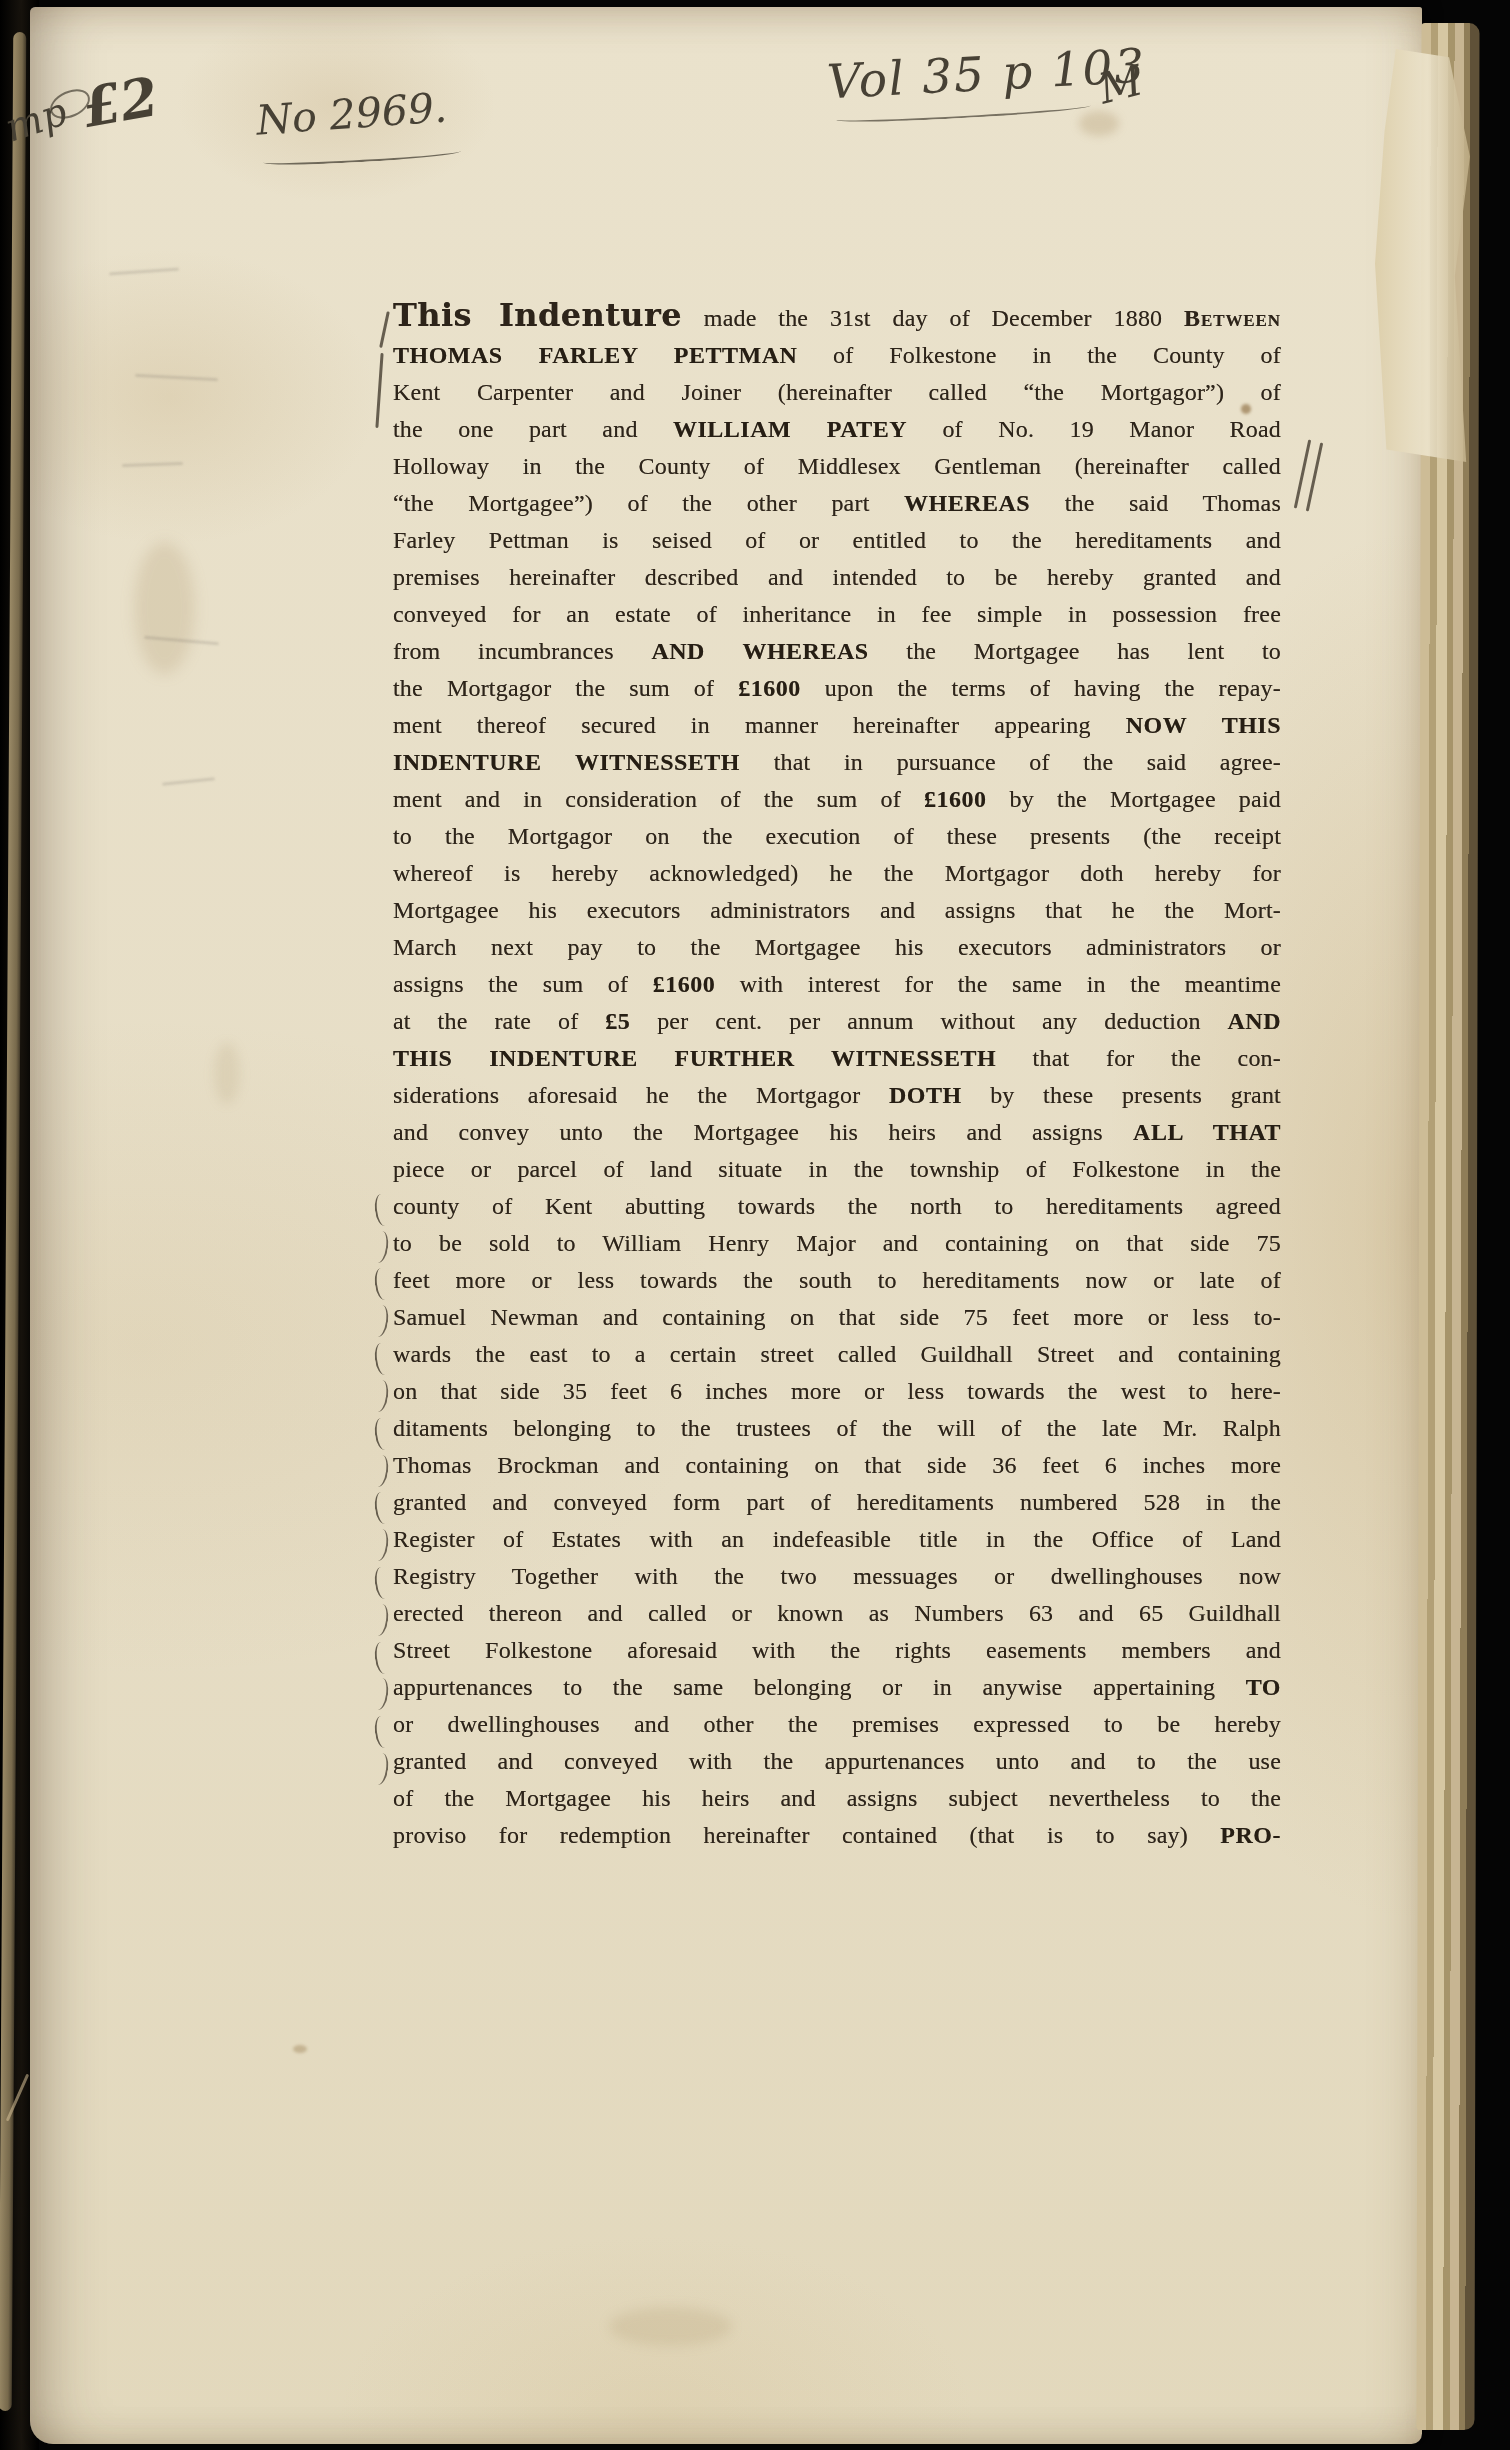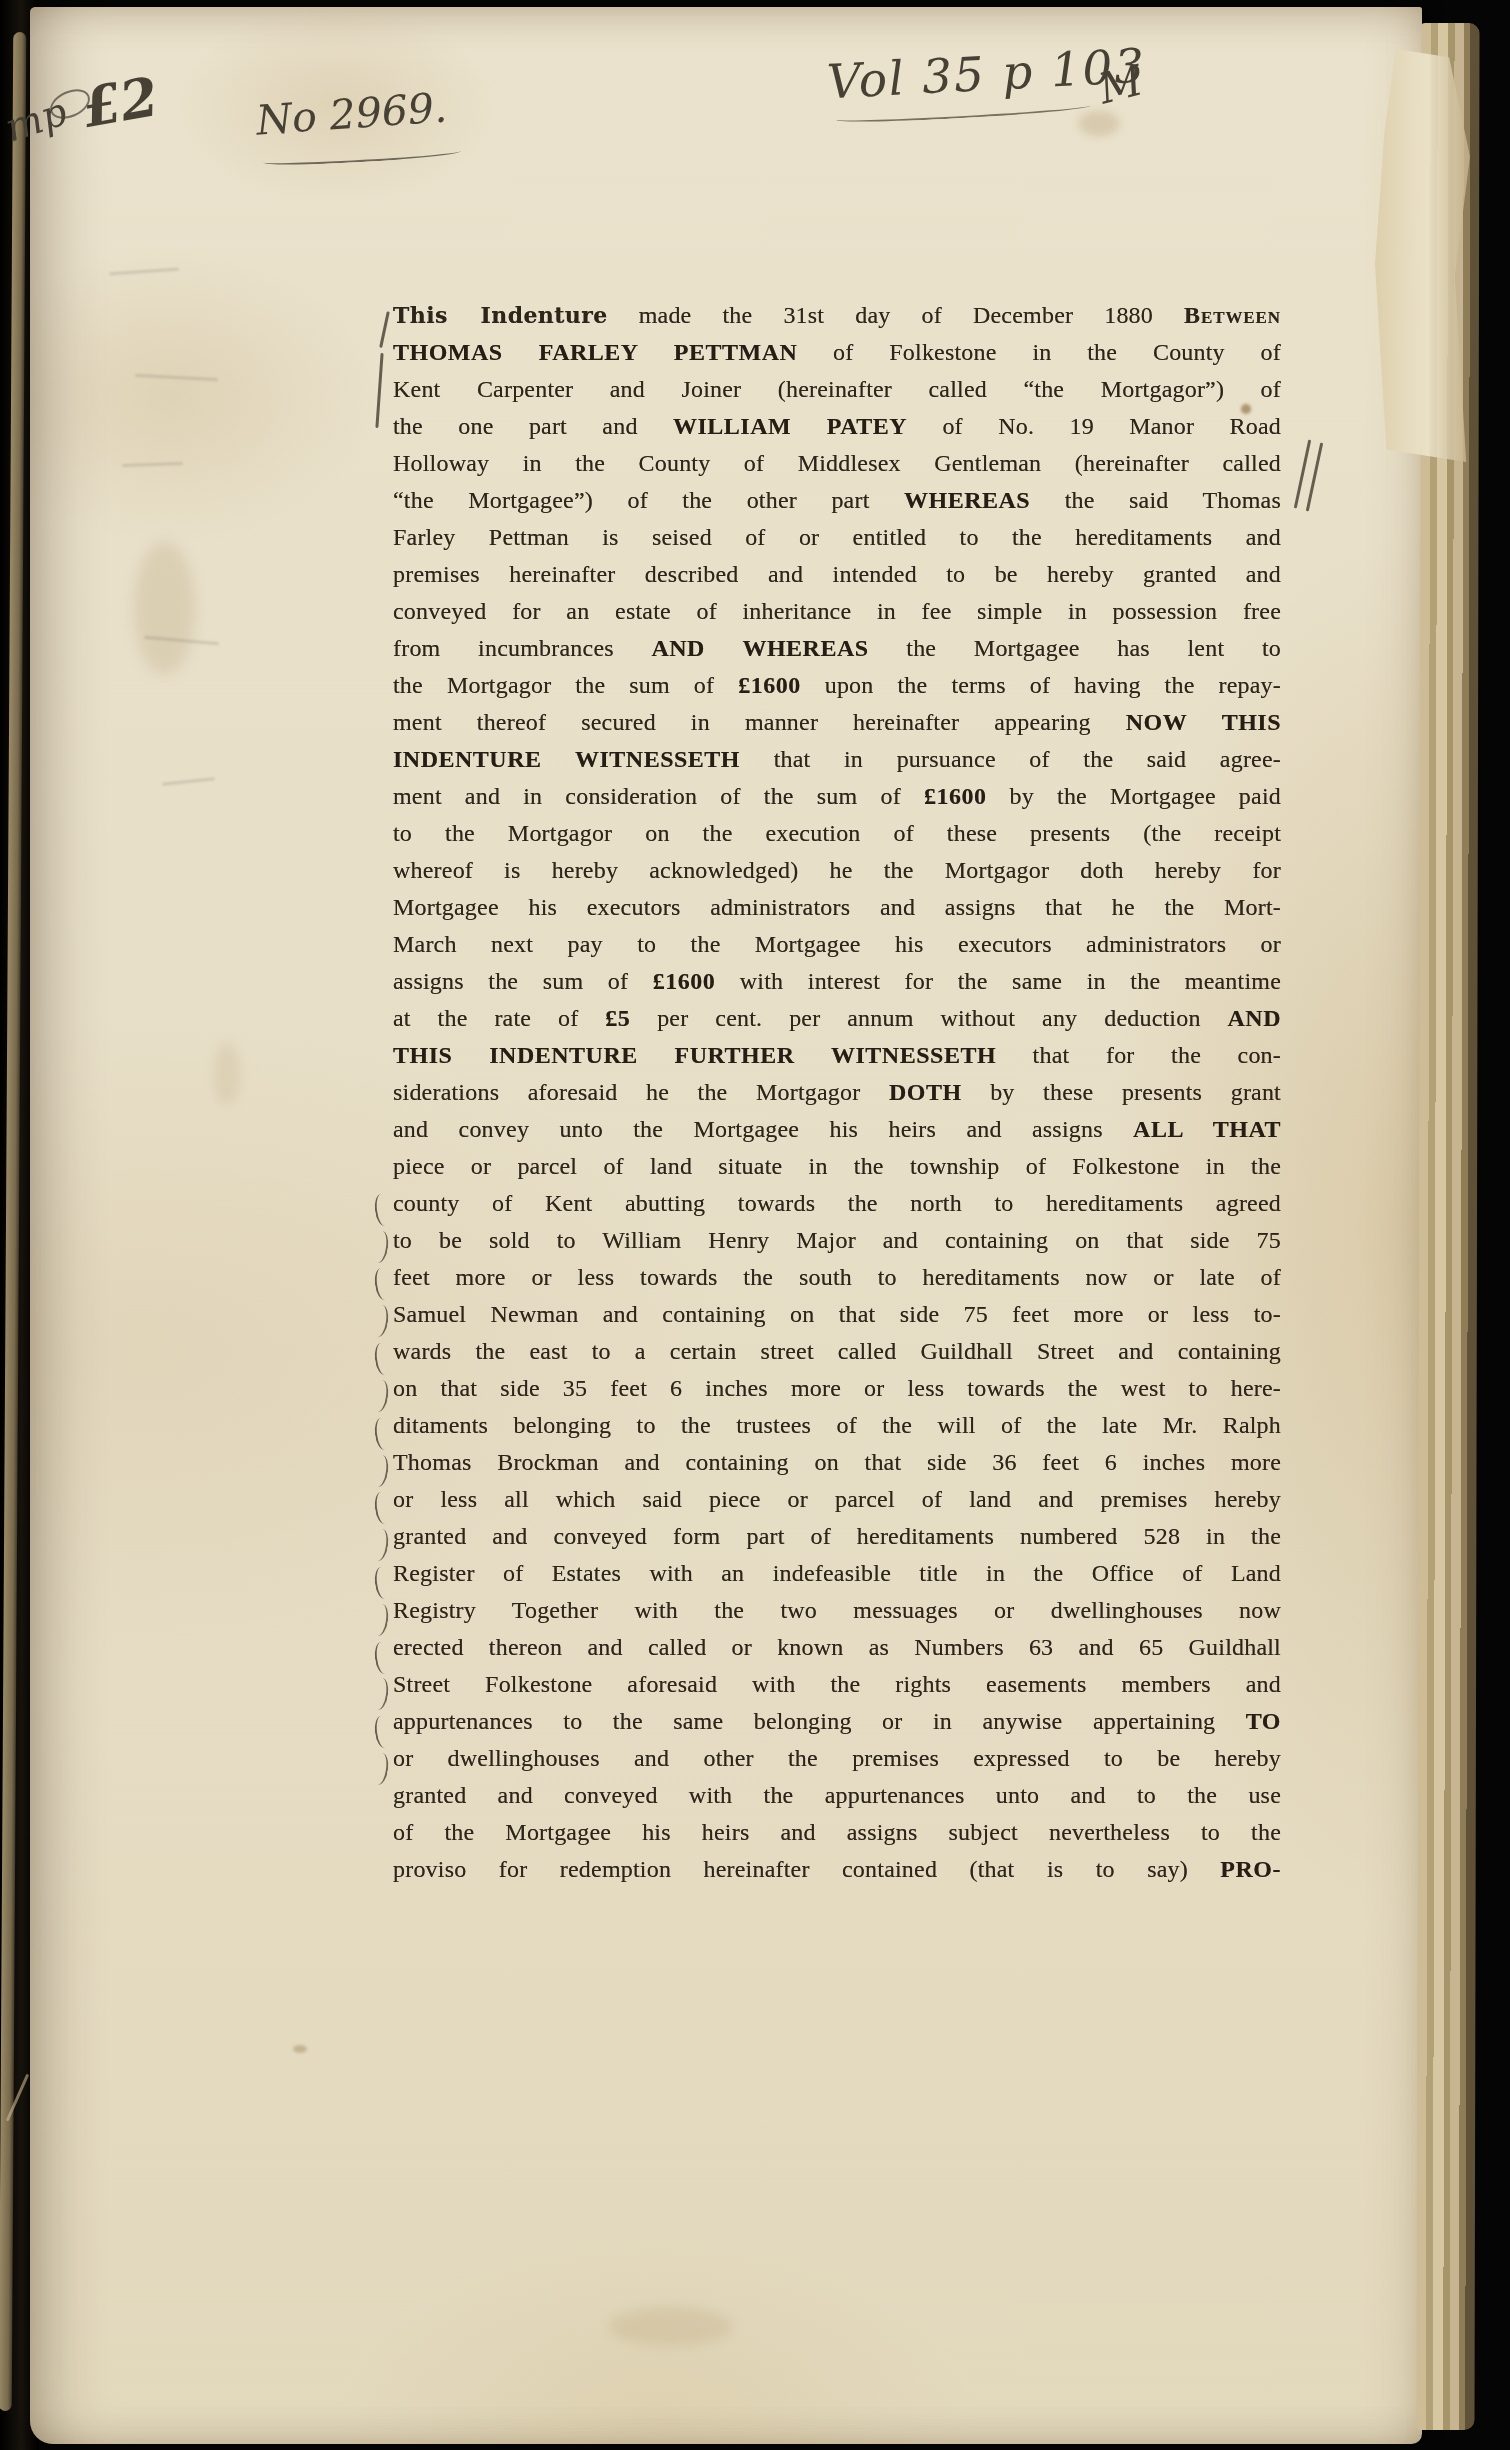--- a/index.html
+++ b/index.html
@@ -79,21 +79,21 @@
   .hw-partial { left:5.3px; top:97px; font-size:39px; transform:rotate(-18deg); }
   .hw-loop { position:absolute; left:49px; top:91px; width:42px; height:26px;
         border:2.6px solid rgba(71,65,53,.7); border-radius:50%; transform:rotate(-24deg); }
 
   
   .doc { position:absolute; left:363px; top:290px; width:888px;
          color:#2d241a; font-size:24px; line-height:37px; letter-spacing:0.2px;
          text-shadow:0 0 0.4px rgba(45,36,26,.55); }
   .doc-line { text-align:justify; text-align-last:justify; }
   .doc-line b { font-weight:700; letter-spacing:0.5px; color:#261e14; }
-  .blackletter { font-family:"DejaVu Serif", serif; font-weight:700; font-size:22px;
+  .blackletter { font-family:"DejaVu Serif", serif; font-weight:700; font-size:32px;
          letter-spacing:0.4px; }
   .smallcaps-bold { font-variant:small-caps; font-weight:700; letter-spacing:0.9px; }
 
   
   .stroke { position:absolute; width:2.6px; background:rgba(58,50,38,.75); border-radius:1.8px; }
   .stroke.v1 { left:353px; top:304px; height:37px; transform:rotate(12deg); }
   .stroke.v2 { left:348px; top:346px; height:75px; transform:rotate(4deg); }
   .stroke.r1 { left:1271px; top:432px; height:70px; transform:rotate(12deg); }
   .stroke.r2 { left:1283px; top:435px; height:70px; transform:rotate(12deg); }
   .bracket { position:absolute; left:345px; width:13px; height:32px; }
@@ -177,21 +177,20 @@
           <div class="doc-line">and convey unto the Mortgagee his heirs and assigns <b>ALL THAT</b></div>
           <div class="doc-line">piece or parcel of land situate in the township of Folkestone in the</div>
           <div class="doc-line">county of Kent abutting towards the north to hereditaments agreed</div>
           <div class="doc-line">to be sold to William Henry Major and containing on that side 75</div>
           <div class="doc-line">feet more or less towards the south to hereditaments now or late of</div>
           <div class="doc-line">Samuel Newman and containing on that side 75 feet more or less to-</div>
           <div class="doc-line">wards the east to a certain street called Guildhall Street and containing</div>
           <div class="doc-line">on that side 35 feet 6 inches more or less towards the west to here-</div>
           <div class="doc-line">ditaments belonging to the trustees of the will of the late Mr. Ralph</div>
           <div class="doc-line">Thomas Brockman and containing on that side 36 feet 6 inches more</div>
-          <div class="doc-line">or less all which said piece or parcel of land and premises hereby</div>
           <div class="doc-line">granted and conveyed form part of hereditaments numbered 528 in the</div>
           <div class="doc-line">Register of Estates with an indefeasible title in the Office of Land</div>
           <div class="doc-line">Registry Together with the two messuages or dwellinghouses now</div>
           <div class="doc-line">erected thereon and called or known as Numbers 63 and 65 Guildhall</div>
           <div class="doc-line">Street Folkestone aforesaid with the rights easements members and</div>
           <div class="doc-line">appurtenances to the same belonging or in anywise appertaining <b>TO</b></div>
           <div class="doc-line">or dwellinghouses and other the premises expressed to be hereby</div>
           <div class="doc-line">granted and conveyed with the appurtenances unto and to the use</div>
           <div class="doc-line">of the Mortgagee his heirs and assigns subject nevertheless to the</div>
           <div class="doc-line">proviso for redemption hereinafter contained (that is to say) <b>PRO-</b></div>

